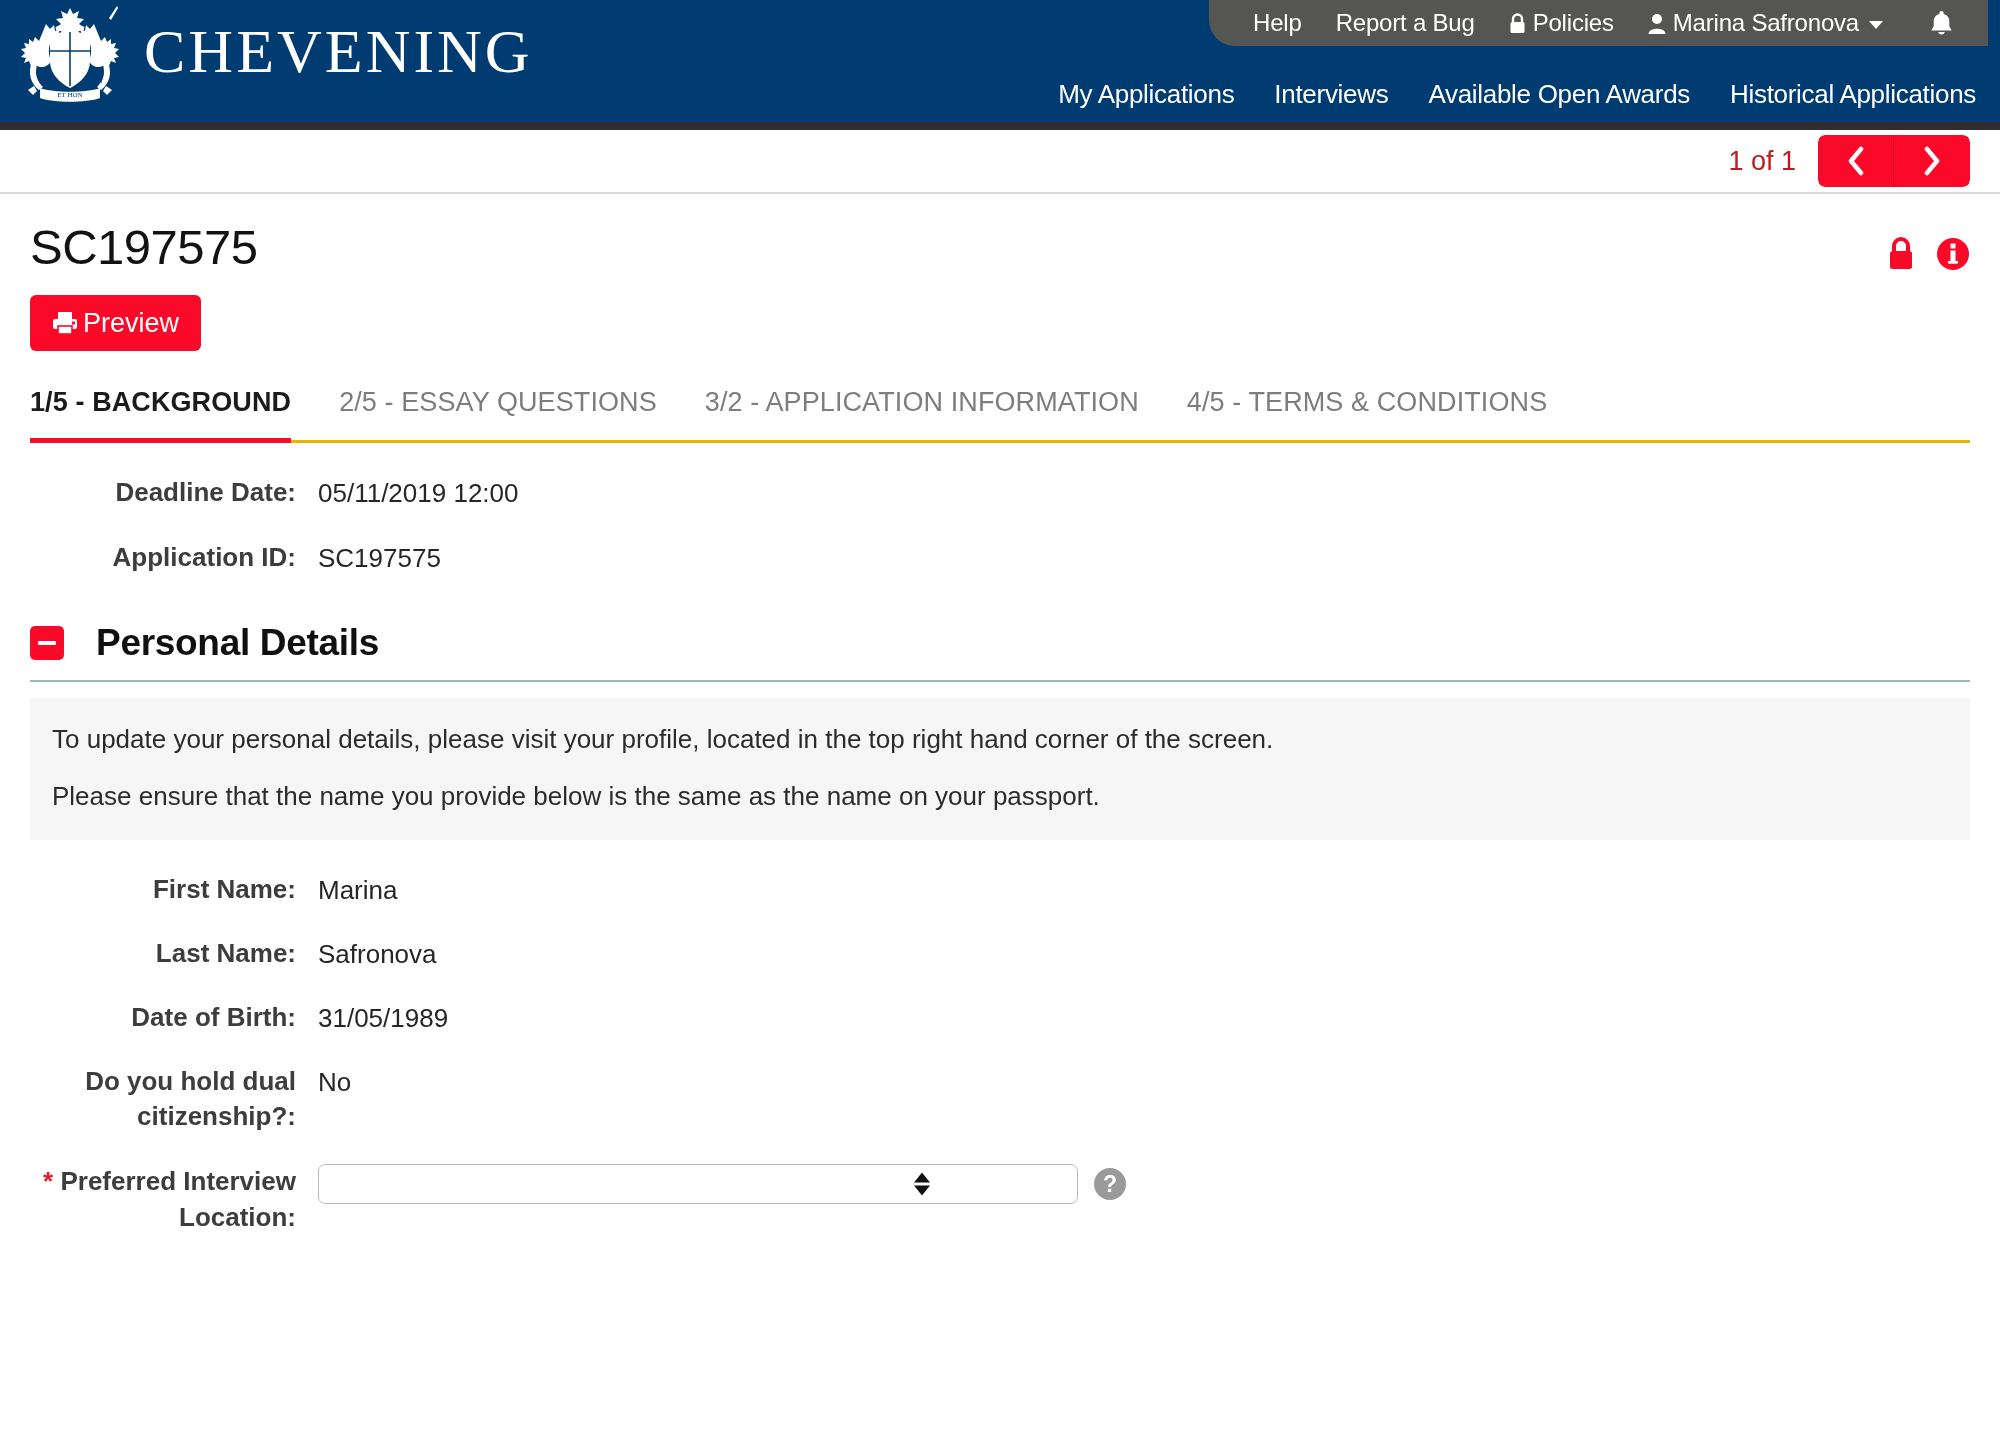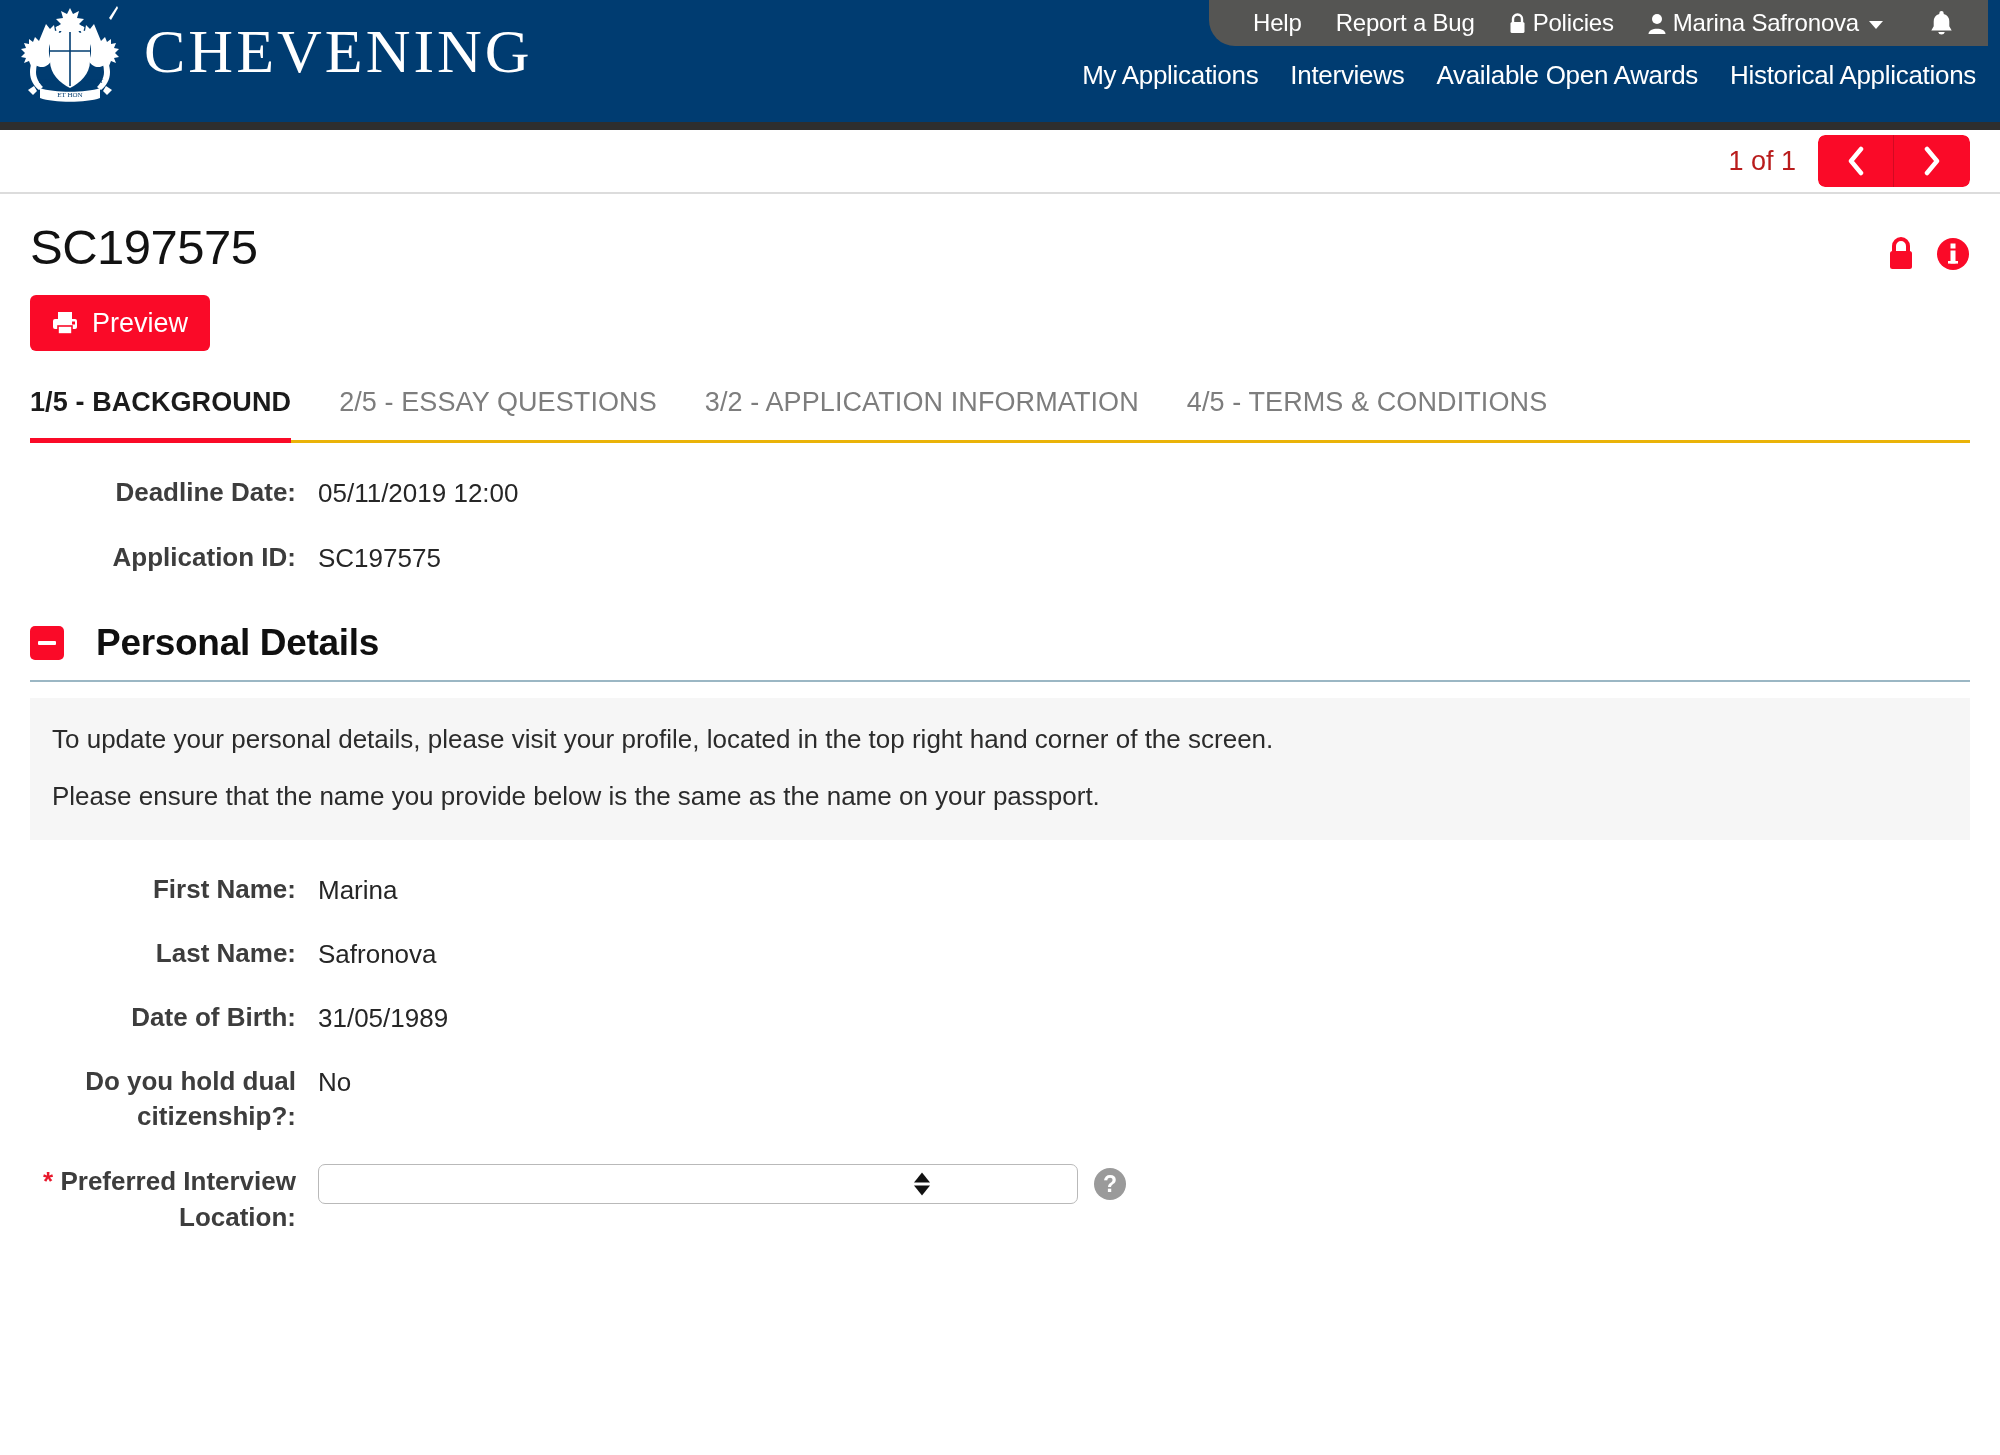--- a/index.html
+++ b/index.html
@@ -69,25 +69,25 @@
     font-family: "Liberation Serif", "DejaVu Serif", serif;
     font-size: 62px;
     letter-spacing: 3px;
     line-height: 1;
     padding-bottom: 6px;
   }
 
   .mainnav {
     position: absolute;
     right: 0;
-    bottom: 4px;
+    bottom: 12px;
     height: 58px;
     display: flex;
-    align-items: flex-start;
-    gap: 0;
+    align-items: flex-end;
+    gap: 8px;
     padding-right: 8px;
   }
   .nav-item {
     color: #ffffff;
     font-size: 26px;
     padding: 0 16px;
     white-space: nowrap;
     cursor: pointer;
     letter-spacing: -0.3px;
   }
@@ -167,21 +167,21 @@
     margin-top: 22px;
     background: #fa0a28;
     color: #ffffff;
     border: none;
     border-radius: 6px;
     height: 56px;
     padding: 0 22px;
     font-size: 27px;
     display: inline-flex;
     align-items: center;
-    gap: 14px;
+    gap: 5px;
     cursor: pointer;
     font-family: "Liberation Sans", sans-serif;
   }
 
   
   .tabs {
     margin-top: 36px;
     display: flex;
     align-items: flex-end;
     gap: 0;

